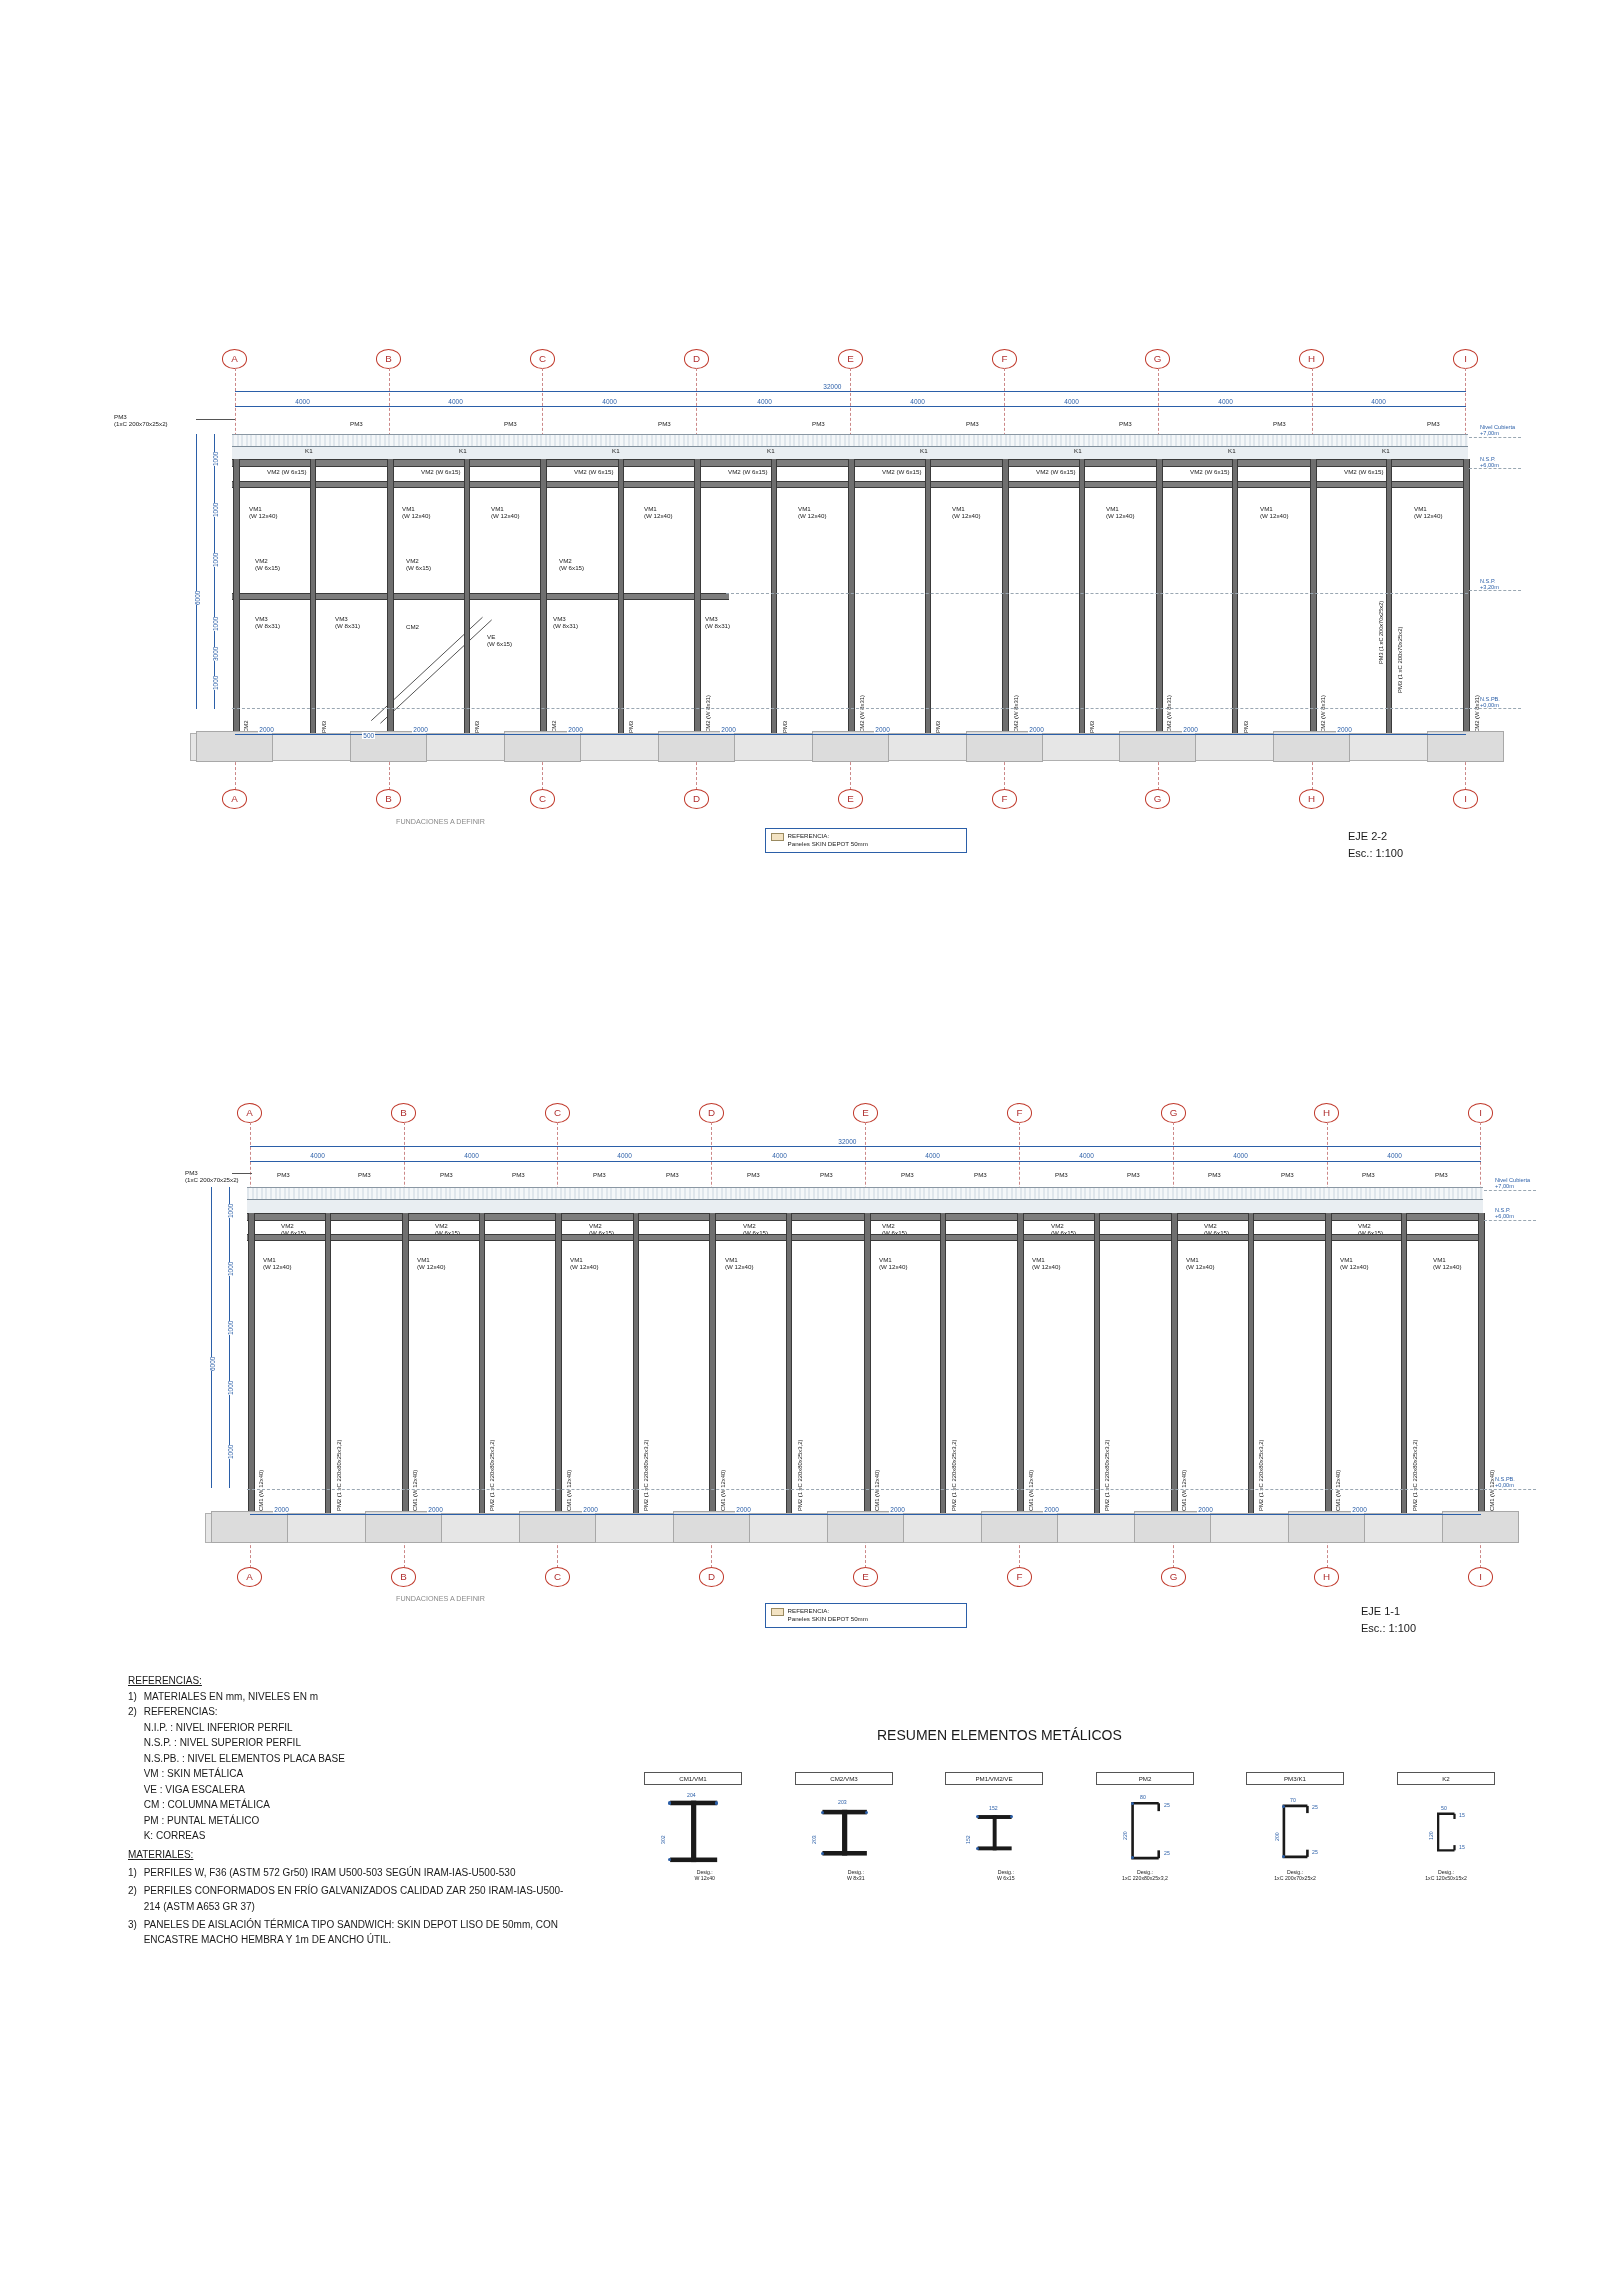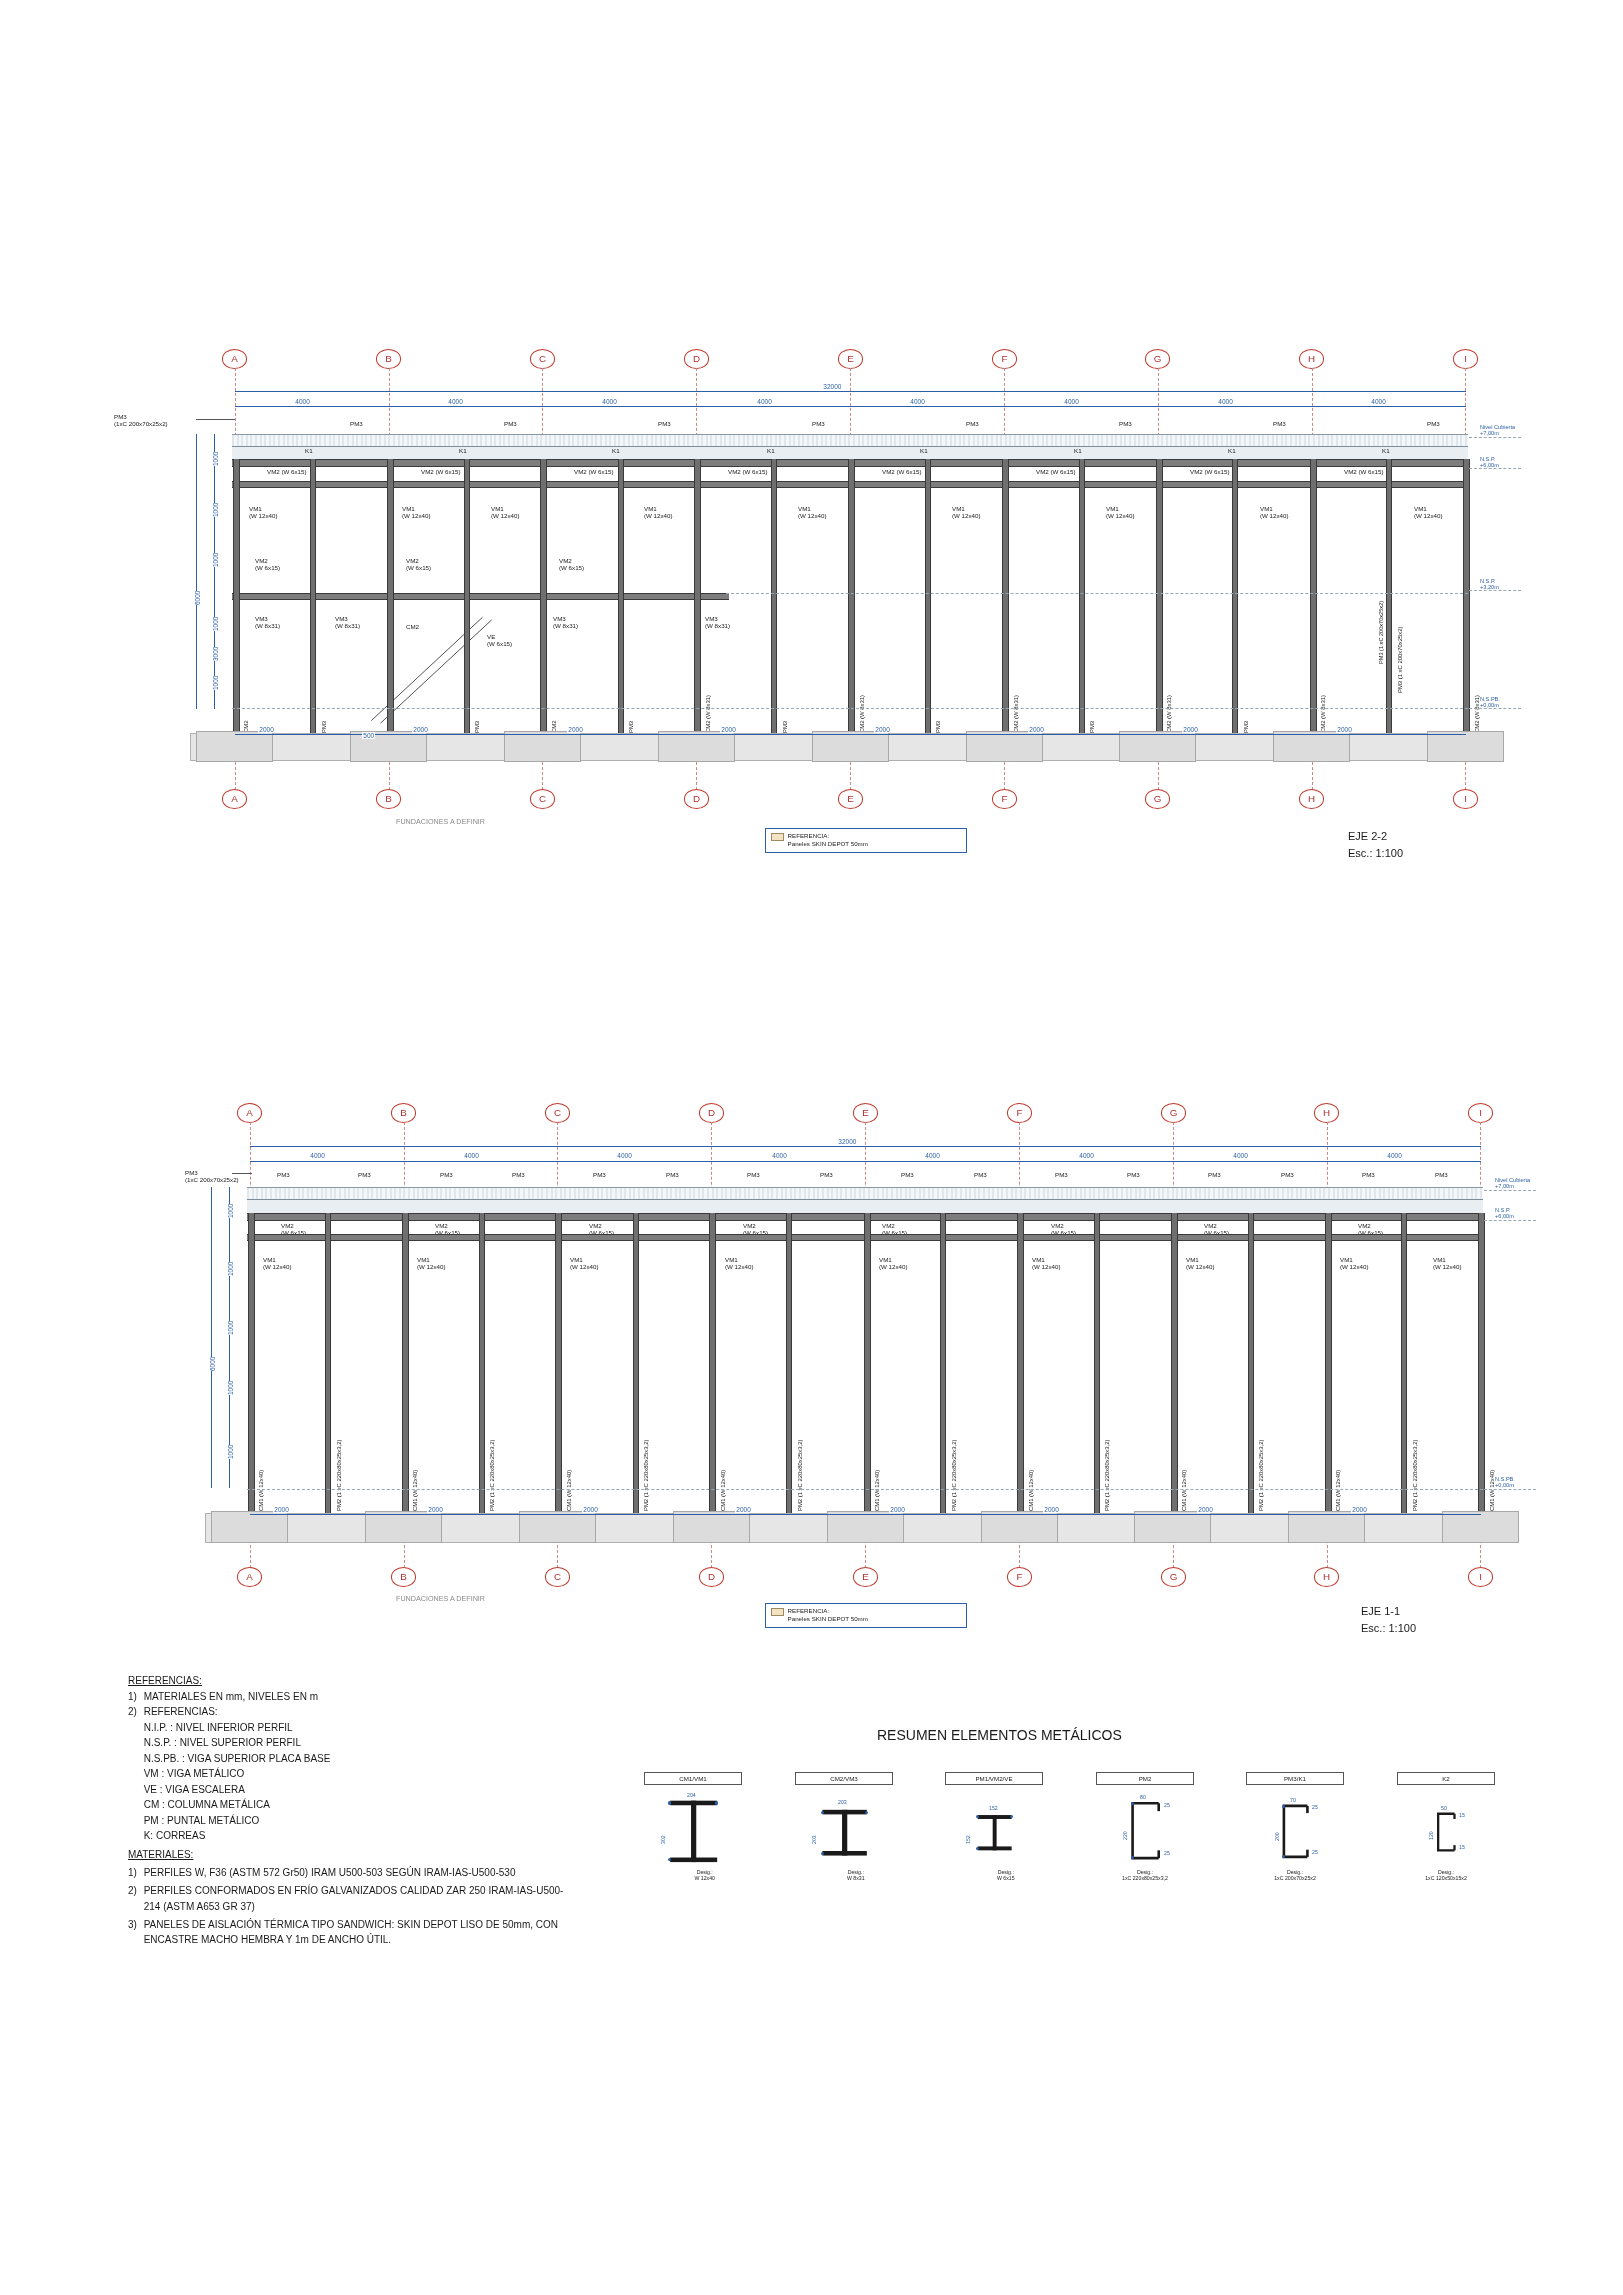--- a/index.html
+++ b/index.html
@@ -653,22 +653,22 @@
       <span class="num">1)</span>
       <span>MATERIALES EN mm, NIVELES EN m</span>
     </div>
     <div class="li">
       <span class="num">2)</span>
       <span>REFERENCIAS:</span>
     </div>
     <div style="padding-left:15.7px;">
       <div>N.I.P. : NIVEL INFERIOR PERFIL</div>
       <div>N.S.P. : NIVEL SUPERIOR PERFIL</div>
-      <div>N.S.PB. : VIGA SUPERIOR PLACA BASE</div>
-      <div>VM : VIGA METÁLICO</div>
+      <div>N.S.PB. : NIVEL ELEMENTOS PLACA BASE</div>
+      <div>VM : SKIN METÁLICA</div>
       <div>VE : VIGA ESCALERA</div>
       <div>CM : COLUMNA METÁLICA</div>
       <div>PM : PUNTAL METÁLICO</div>
       <div>K: CORREAS</div>
     </div>
   </div>
 
   <div class="legend" style="left:128px; top:1847px; width:451px;">
     <div class="hd">MATERIALES:</div>
     <div class="li" style="margin-top:2.6px;">

